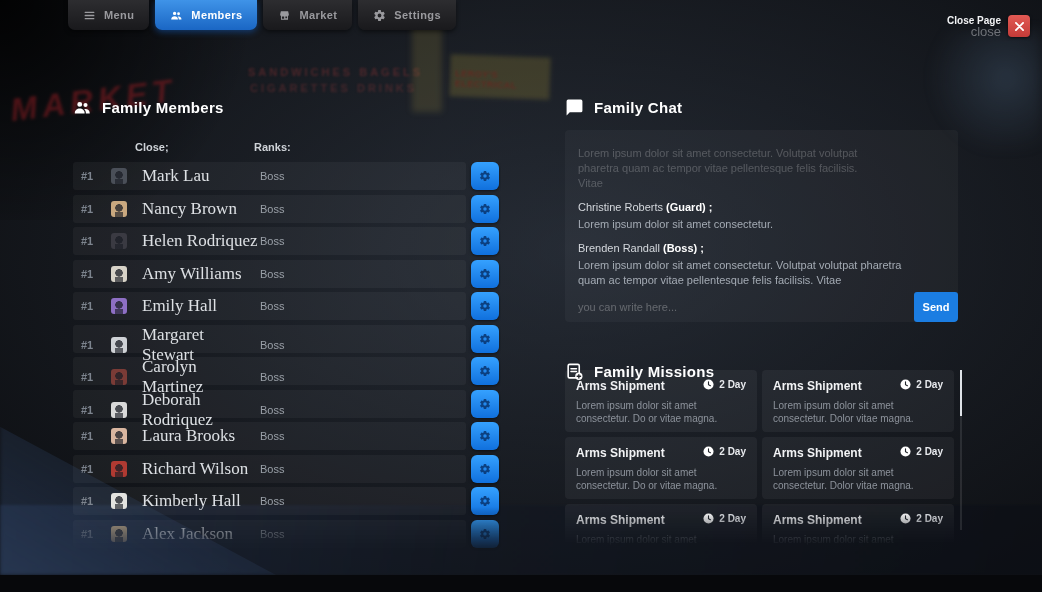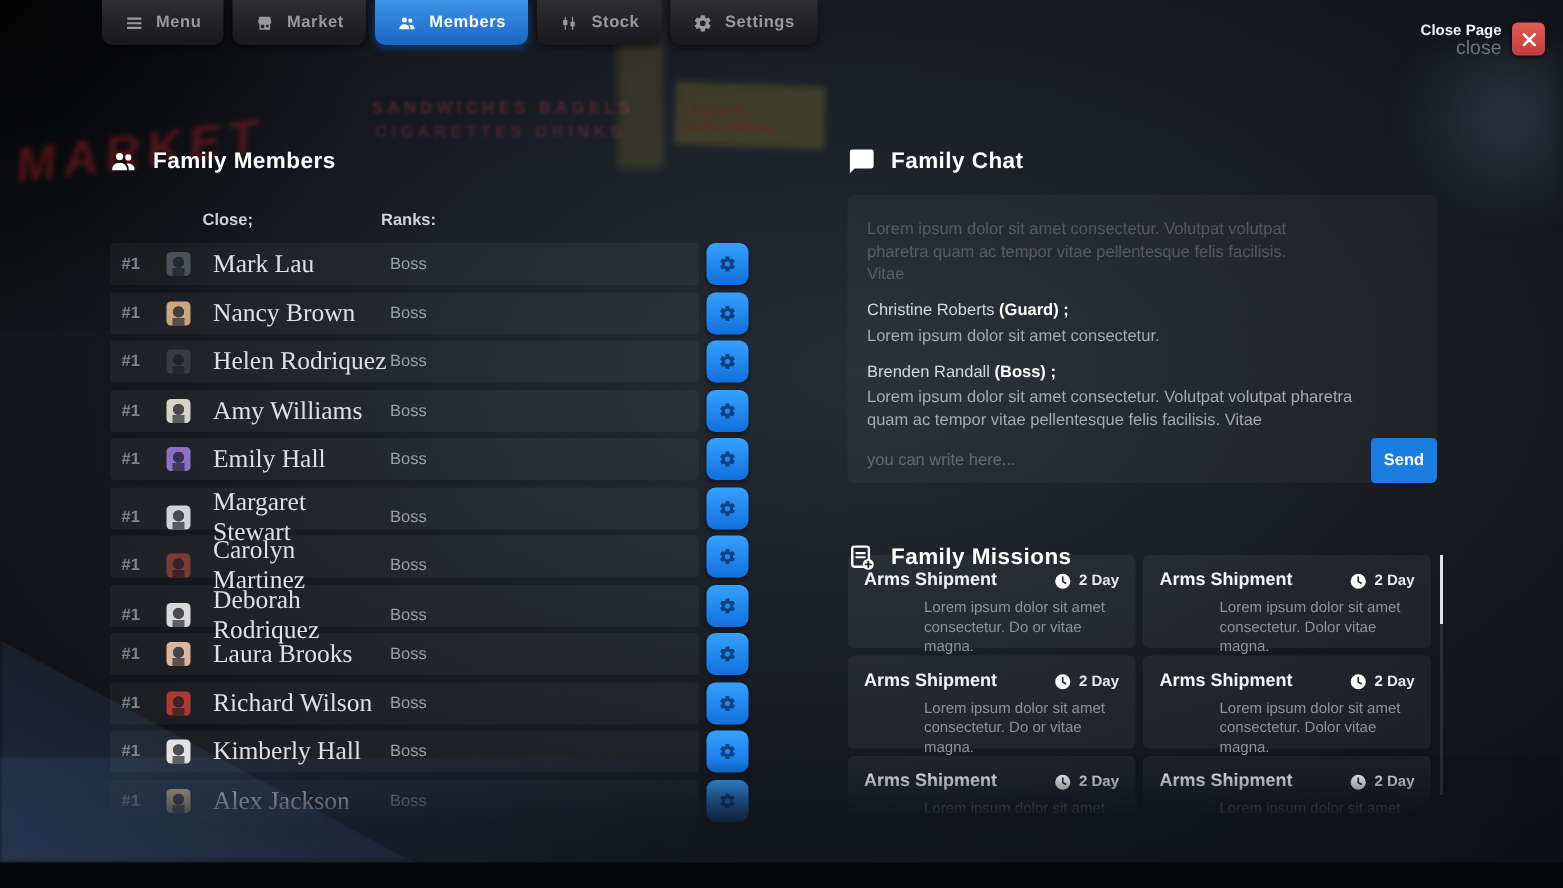--- a/index.html
+++ b/index.html
@@ -107,26 +107,26 @@
     color:#fff; font-size:11px; font-weight:bold; font-family:"Liberation Sans", sans-serif;
     cursor:pointer; }
 
   .missions-title { position:absolute; top:264px; left:0; }
   .cards { position:absolute; top:272px; left:0; width:389px; height:176px;
     display:grid; grid-template-columns:192px 192px; gap:5px; align-content:start; overflow:hidden;
     -webkit-mask-image:linear-gradient(#000 80%, transparent 100%);
             mask-image:linear-gradient(#000 80%, transparent 100%); }
   .card { width:192px; height:62px; background:rgba(255,255,255,.05); border-radius:4px;
     padding:9px 11px; cursor:pointer; }
-  .card-top { display:flex; align-items:flex-end; justify-content:space-between; }
+  .card-top { display:flex; align-items:flex-start; justify-content:space-between; }
   .card-title { font-size:12px; font-weight:bold; color:#f2f3f5; }
   .card-badge { display:flex; align-items:center; gap:5px; }
   .card-badge svg { width:11px; height:11px; }
   .card-days { font-size:10px; font-weight:bold; color:#e8eaee; }
-  .card-text { margin-top:6px; font-size:10px; line-height:13px; color:#8d939c;margin-left:40px; }
+  .card-text { margin-top:6px; font-size:10px; line-height:13px; color:#8d939c; }
   .mscroll { position:absolute; top:272px; right:0; width:2px; height:160px; background:rgba(255,255,255,.1); }
   .mscroll-thumb { position:absolute; top:0; left:0; width:2px; height:46px; background:#dfe3e8; cursor:grab; }
 </style>
 </head>
 <body>
 
 <div class="screen">
 
   <div class="bg">
     <div class="bg-corner"></div>
@@ -144,40 +144,31 @@
 
   <div class="nav-tabs">
     <div class="tab">
       <svg viewBox="0 0 24 24" fill="currentColor">
           <rect x="3" y="5" width="18" height="2.6" rx="1"></rect>
           <rect x="3" y="10.7" width="18" height="2.6" rx="1"></rect>
           <rect x="3" y="16.4" width="18" height="2.6" rx="1"></rect>
         </svg>
       <span>Menu</span>
     </div>
+    <div class="tab active">
+      <svg viewBox="0 0 24 24" fill="currentColor">
+          <path d="M8.5 11.2a3.1 3.1 0 1 0 0-6.2 3.1 3.1 0 0 0 0 6.2zm7.3.2a2.6 2.6 0 1 0 0-5.2 2.6 2.6 0 0 0 0 5.2zM2.3 18.7c0-3 2.8-5.4 6.2-5.4s6.2 2.4 6.2 5.4v.8H2.3v-.8zm13.9.8v-.9c0-1.8-.8-3.4-2-4.5.5-.1 1.1-.2 1.6-.2 2.9 0 5.3 2 5.3 4.6v1h-4.9z"></path>
+        </svg>
+      <span>Members</span>
+    </div>
     <div class="tab">
       <svg viewBox="0 0 24 24" fill="currentColor">
           <path d="M4 9.5 5.3 4h13.4L20 9.5v1.3a2.2 2.2 0 0 1-1.5 2.1V20H5.5v-7.1A2.2 2.2 0 0 1 4 10.8V9.5zM7.2 18h4.2v-4.2H7.2V18zm6.4-1h3.2v-3.2h-3.2V17z"></path>
         </svg>
       <span>Market</span>
-    </div>
-    <div class="tab active">
-      <svg viewBox="0 0 24 24" fill="currentColor">
-          <path d="M8.5 11.2a3.1 3.1 0 1 0 0-6.2 3.1 3.1 0 0 0 0 6.2zm7.3.2a2.6 2.6 0 1 0 0-5.2 2.6 2.6 0 0 0 0 5.2zM2.3 18.7c0-3 2.8-5.4 6.2-5.4s6.2 2.4 6.2 5.4v.8H2.3v-.8zm13.9.8v-.9c0-1.8-.8-3.4-2-4.5.5-.1 1.1-.2 1.6-.2 2.9 0 5.3 2 5.3 4.6v1h-4.9z"></path>
-        </svg>
-      <span>Members</span>
-    </div>
-    <div class="tab">
-      <svg viewBox="0 0 24 24" fill="currentColor">
-          <rect x="6.4" y="4" width="1.4" height="16"></rect>
-          <rect x="4.5" y="8" width="5.2" height="6" rx="0.5"></rect>
-          <rect x="15.4" y="6" width="1.4" height="16" transform="translate(0 -2)"></rect>
-          <rect x="13.5" y="10" width="5.2" height="6" rx="0.5"></rect>
-        </svg>
-      <span>Stock</span>
     </div>
     <div class="tab">
       <svg viewBox="0 0 24 24" fill="currentColor">
           <path d="M19.4 13c.04-.33.06-.66.06-1s-.02-.67-.06-1l2.1-1.65a.5.5 0 0 0 .12-.64l-2-3.46a.5.5 0 0 0-.6-.22l-2.48 1a7.3 7.3 0 0 0-1.73-1l-.37-2.65A.5.5 0 0 0 14 2h-4a.5.5 0 0 0-.5.42l-.37 2.65c-.62.26-1.2.6-1.73 1l-2.48-1a.5.5 0 0 0-.6.22l-2 3.46a.5.5 0 0 0 .12.64L4.54 11c-.04.33-.06.66-.06 1s.02.67.06 1l-2.1 1.65a.5.5 0 0 0-.12.64l2 3.46c.13.22.39.3.6.22l2.48-1c.53.4 1.11.74 1.73 1l.37 2.65a.5.5 0 0 0 .5.42h4a.5.5 0 0 0 .5-.42l.37-2.65c.62-.26 1.2-.6 1.73-1l2.48 1c.21.08.47 0 .6-.22l2-3.46a.5.5 0 0 0-.12-.64L19.4 13zM12 15.5a3.5 3.5 0 1 1 0-7 3.5 3.5 0 0 1 0 7z"></path>
         </svg>
       <span>Settings</span>
     </div>
   </div>
 
   <div class="close-wrap">

